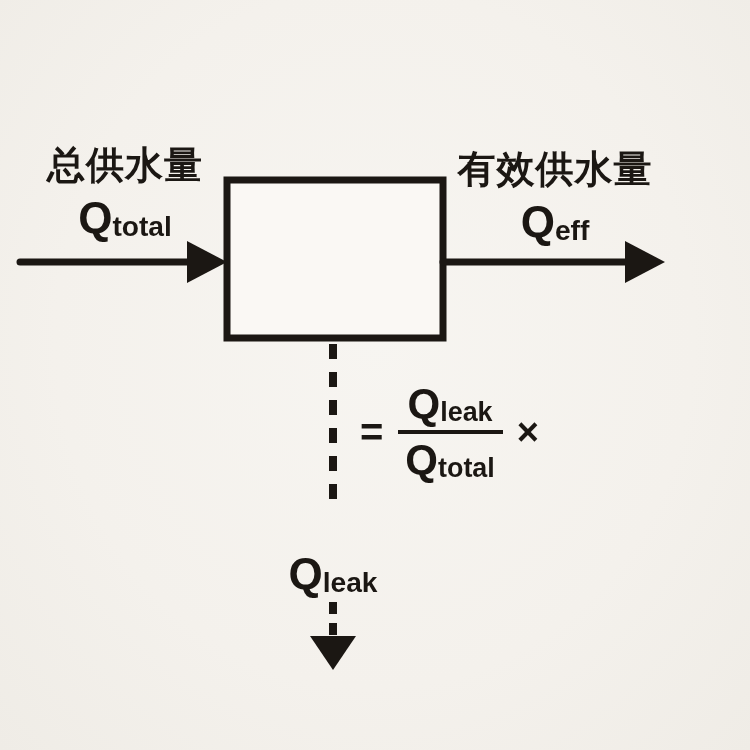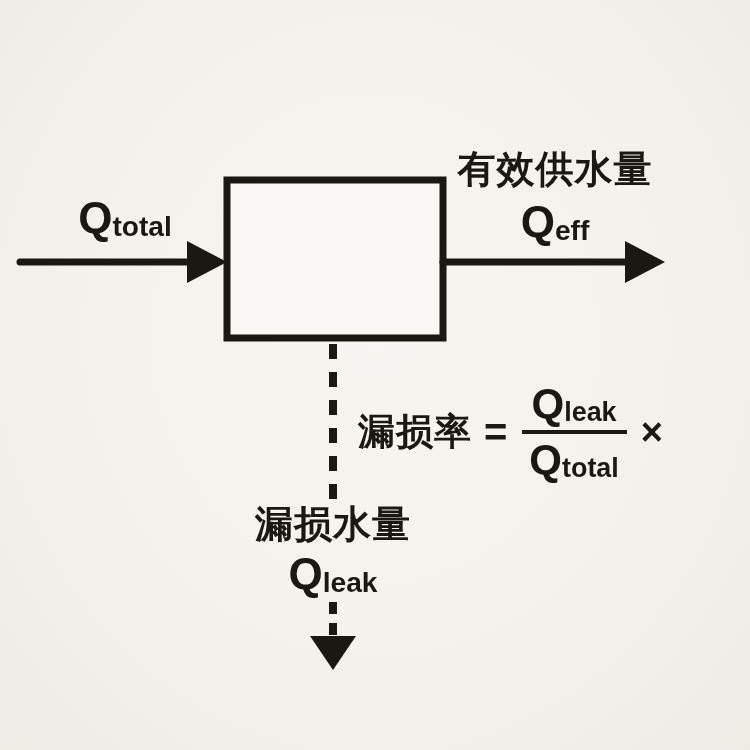--- a/index.html
+++ b/index.html
@@ -105,32 +105,31 @@
       <polygon points="665,262 625,241 625,283" fill="#1b1713"></polygon>
     </g>
 
     <g>
       <line x1="333" y1="344" x2="333" y2="499" stroke="#1b1713" stroke-width="8" stroke-dasharray="15 13" stroke-linecap="butt"></line>
       <line x1="333" y1="602" x2="333" y2="636" stroke="#1b1713" stroke-width="8" stroke-dasharray="12 9" stroke-linecap="butt"></line>
       <polygon points="333,670 310,636 356,636" fill="#1b1713"></polygon>
     </g>
   </svg>
 
+  <div class="lbl cjk" style="left:35px; top:146px; width:180px;">总供水量</div>
   <div class="lbl sym" style="left:35px; top:195px; width:180px;"><span>Q</span><sub>total</sub></div>
 
 
   <div class="lbl cjk" style="left:450px; top:150px; width:210px;">有效供水量</div>
   <div class="lbl sym" style="left:450px; top:199px; width:210px;"><span>Q</span><sub>eff</sub></div>
 
   <div class="formula">
-    <span class="lhs">漏损率</span>
     <span class="eq">=</span>
     <span class="frac">
       <span class="num"><span>Q</span><sub>leak</sub></span>
       <span class="den"><span>Q</span><sub>total</sub></span>
     </span>
     <span class="times">×</span>
   </div>
 
-  <div class="lbl cjk" style="left:243px; top:505px; width:180px;">漏损水量</div>
   <div class="lbl sym" style="left:243px; top:551px; width:180px;"><span>Q</span><sub>leak</sub></div>
 
 </div>
 
 </body></html>

